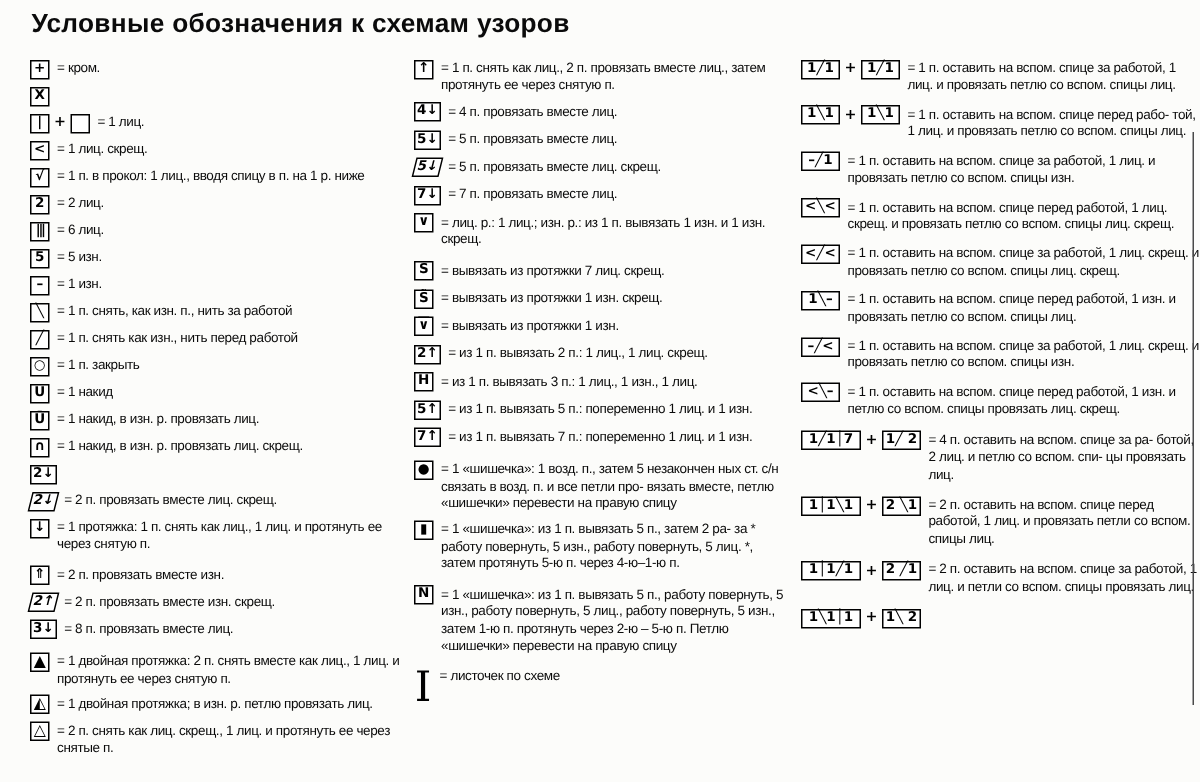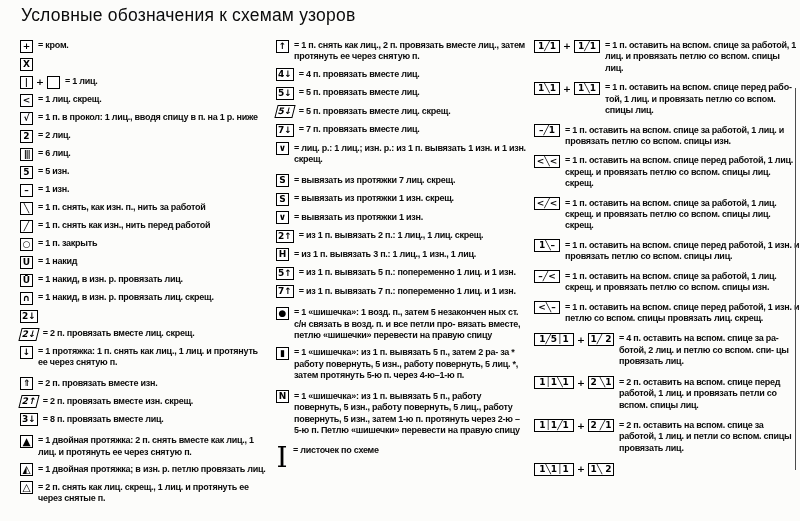--- a/index.html
+++ b/index.html
@@ -3,21 +3,21 @@
 <meta charset="utf-8">
 <style>
   html,body{margin:0;padding:0}
   body{
     width:800px;height:521px;position:relative;overflow:hidden;
     background:#fcfcfa;color:#0b0b0b;
     font-family:"Liberation Sans",sans-serif;
   }
   .page-title{
     position:absolute;left:21px;top:5px;margin:0;
-    font-size:17.5px;font-weight:normal;letter-spacing:0.2px;
+    font-size:17.5px;font-weight:bold;letter-spacing:0.2px;
     font-family:"Liberation Sans",sans-serif;
   }
   .cols{position:absolute;left:20px;top:39px;display:flex;align-items:flex-start}
   .col{box-sizing:border-box}
   .col:nth-child(1){width:256px;padding-right:8px}
   .col:nth-child(2){width:258px;padding-right:8px}
   .col:nth-child(3){width:266px}
   .item{display:flex;align-items:flex-start;margin-bottom:4.5px}
   .col:nth-child(2) .item{margin-bottom:5px}
   .col:nth-child(3) .item{margin-bottom:7px}
@@ -34,21 +34,21 @@
   .sym.dense{letter-spacing:-1.5px}
   .sym.topbar{text-decoration:overline}
   .sym.tri{font-size:10.5px}
   .sym.wide{min-width:26px}
   .sym.wide3{min-width:40px}
   .sym.tall{
     border:none;background:none;height:auto;min-width:12px;padding:0;
     font:28px "DejaVu Serif",serif;line-height:0.95;font-weight:normal;
   }
   .txt{
-    font-weight:bold;font-size:9px;line-height:1.27;letter-spacing:-0.25px;
+    font-weight:normal;font-size:9px;line-height:1.27;letter-spacing:-0.25px;
     padding-top:1px;flex:1;
   }
   .edge-line{position:absolute;right:4px;top:88px;width:1.5px;height:382px;background:#4a4a4a}
 </style>
 </head>
 <body>
 
 <h1 class="page-title">Условные обозначения к схемам узоров</h1>
 
 <div class="cols">
@@ -350,21 +350,21 @@
         <span class="txt">= 1 п. оставить на вспом. спице за работой, 1 лиц. скрещ. и провязать петлю со вспом. спицы изн.</span>
       </div>
       <div class="item">
         <span class="syms">
           <span class="sym wide">&lt;╲–</span>
         </span>
         <span class="txt">= 1 п. оставить на вспом. спице перед работой, 1 изн. и петлю со вспом. спицы провязать лиц. скрещ.</span>
       </div>
       <div class="item gap">
         <span class="syms">
-          <span class="sym wide3">1╱5│1</span>
+          <span class="sym wide3">1╱1│7</span>
           <span class="sym plus">+</span>
           <span class="sym wide">1╱&nbsp;2</span>
         </span>
         <span class="txt">= 4 п. оставить на вспом. спице за ра- ботой, 2 лиц. и петлю со вспом. спи- цы провязать лиц.</span>
       </div>
       <div class="item gap">
         <span class="syms">
           <span class="sym wide3">1│1╲1</span>
           <span class="sym plus">+</span>
           <span class="sym wide">2&nbsp;╲1</span>

